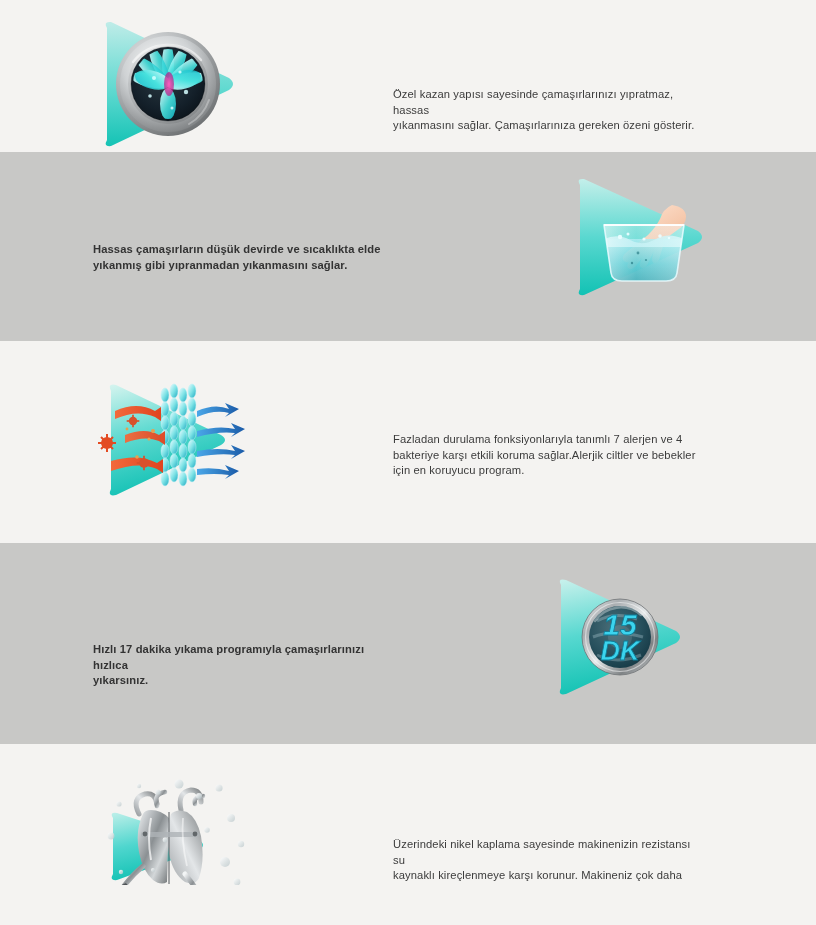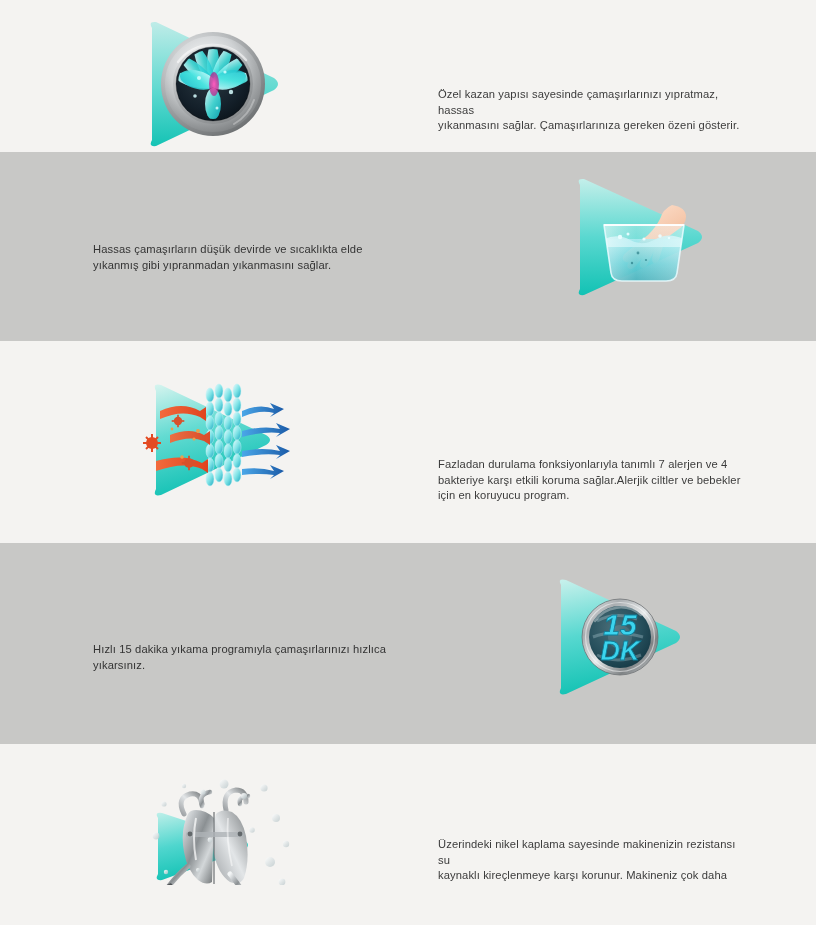--- a/index.html
+++ b/index.html
@@ -18,21 +18,21 @@
     width: 816px;
     height: 925px;
   }
   
   .band {
     position: relative;
     width: 816px;
     box-sizing: border-box;
     overflow: hidden;
   }
-  .band.light { background: #f4f3f1; padding-left: 45px; }
+  .band.light { background: #f4f3f1; }
   .band.gray  { background: #c8c8c6; }
 
   .band-inner {
     position: relative;
     width: 816px;
     height: 100%;
   }
 
   
   .feature-text {
@@ -41,21 +41,21 @@
     line-height: 15.5px;
     color: #3b3b3b;
     letter-spacing: 0.01em;
     white-space: pre-line;
   }
   .band.light .feature-text { color: #3b3b3b; }
   .band.gray  .feature-text { color: #333333; }
 
   
   .text-right { left: 393px; width: 310px; }
-  .text-left  { left: 93px;  width: 300px; }
+  .text-left  { left: 93px;  width: 300px; font-weight: bold; }
 
   
   .art {
     position: absolute;
     width: 150px;
     height: 140px;
   }
   .art svg { display: block; overflow: visible; }
 </style>
 </head>
@@ -322,21 +322,21 @@
 
           <g>
             <path d="M100 42 Q118 34 132 40 L128 34 L142 40 L128 48 L132 44 Q118 40 100 48 Z" fill="url(#blueArrow)"></path>
             <path d="M100 62 Q122 56 138 60 L134 54 L148 60 L134 68 L138 64 Q122 62 100 68 Z" fill="url(#blueArrow)"></path>
             <path d="M100 82 Q122 78 138 82 L134 76 L148 82 L134 90 L138 86 Q122 84 100 88 Z" fill="url(#blueArrow)"></path>
             <path d="M100 100 Q118 98 132 102 L128 96 L142 102 L128 110 L132 106 Q118 104 100 106 Z" fill="url(#blueArrow)"></path>
           </g>
         </svg>
       </div>
 
-      <p class="feature-text text-right" style="top:105px;">Fazladan durulama fonksiyonlarıyla tanımlı 7 alerjen ve 4
+      <p class="feature-text text-right" style="top:80px;">Fazladan durulama fonksiyonlarıyla tanımlı 7 alerjen ve 4
 bakteriye karşı etkili koruma sağlar.Alerjik ciltler ve bebekler
 için en koruyucu program.</p>
     </div>
   </section>
 
   <section class="band gray" style="height:201px">
     <div class="band-inner">
       <div class="art" style="left:545px; top:24px;font-style:italic;">
         <svg width="150" height="140" viewBox="0 0 150 140" aria-hidden="true">
           <defs>
@@ -380,21 +380,21 @@
 
           <g clip-path="url(#dialClip4)">
             <text x="75" y="68" text-anchor="middle" font-family="Liberation Sans, sans-serif" font-size="30" font-weight="bold" fill="#3bd4ee" stroke="#0e7d98" stroke-width="0.8">15</text>
             <text x="75" y="93" text-anchor="middle" font-family="Liberation Sans, sans-serif" font-size="27" font-weight="bold" fill="#3bd4ee" stroke="#0e7d98" stroke-width="0.8">DK</text>
           </g>
 
           <path d="M50 54 A31 31 0 0 1 96 48" fill="none" stroke="#ffffff" stroke-opacity="0.35" stroke-width="2.5" stroke-linecap="round"></path>
         </svg>
       </div>
 
-      <p class="feature-text text-left" style="top:88px;">Hızlı 15 dakika yıkama programıyla çamaşırlarınızı hızlıca
+      <p class="feature-text text-left" style="top:88px;">Hızlı 17 dakika yıkama programıyla çamaşırlarınızı hızlıca
 yıkarsınız.</p>
     </div>
   </section>
 
   <section class="band light" style="height:141px">
     <div class="band-inner">
       <div class="art" style="left:95px; top:26px; width:160px;">
         <svg width="160" height="145" viewBox="0 0 160 145" aria-hidden="true">
           <defs>
             <linearGradient id="tri5" x1="0" y1="0" x2="0.3" y2="1">

